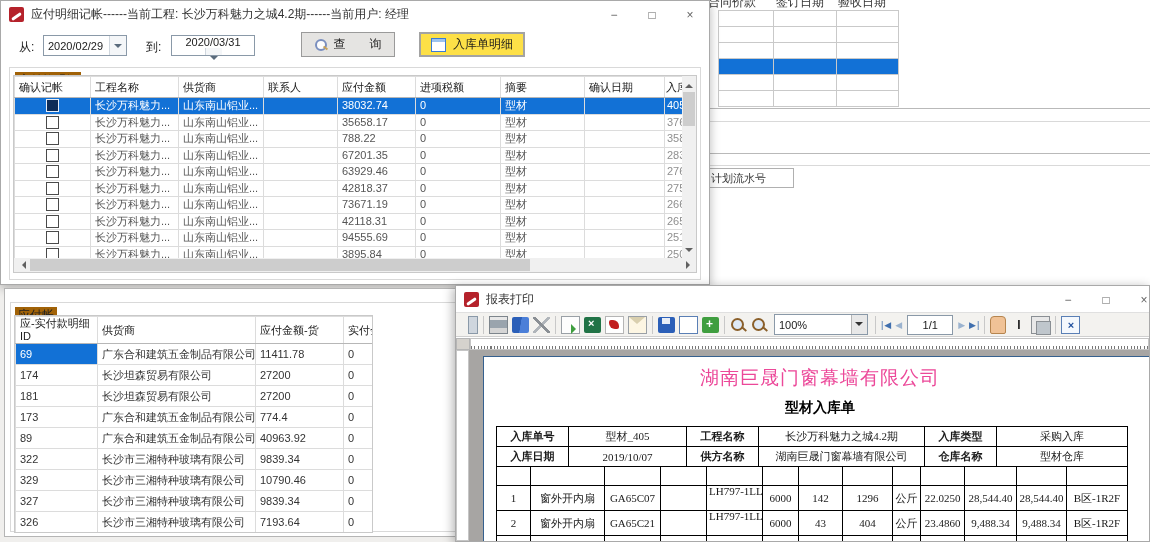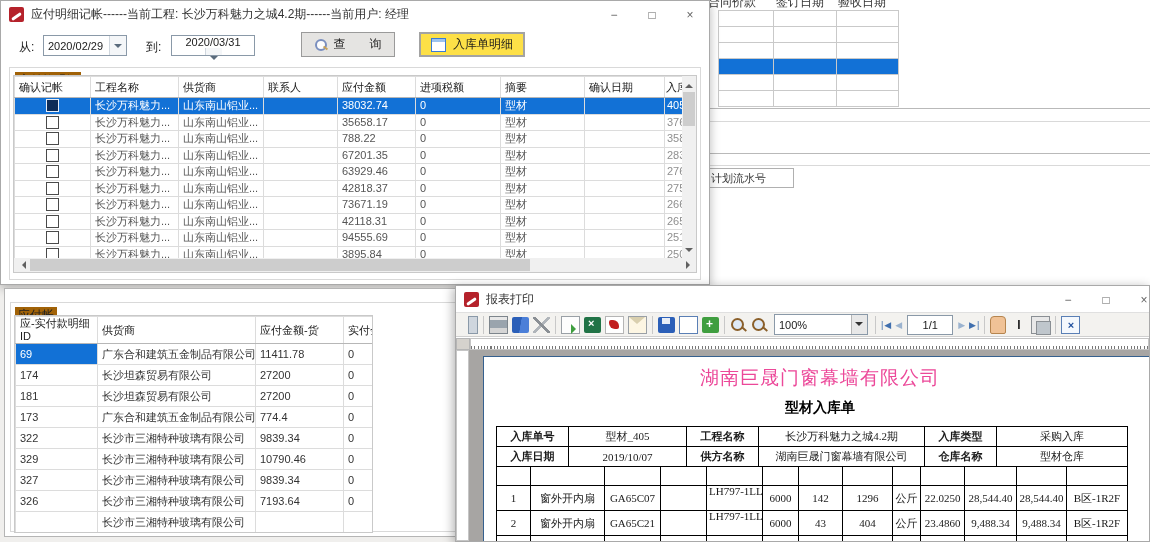--- a/index.html
+++ b/index.html
@@ -425,20 +425,27 @@
             <td>0</td>
           </tr>
             <tr>
             <td>173</td>
             <td>广东合和建筑五金制品有限公司</td>
             <td>774.4</td>
             <td>0</td>
             <td>0</td>
           </tr>
             <tr>
+            <td>89</td>
+            <td>广东合和建筑五金制品有限公司</td>
+            <td>40963.92</td>
+            <td>0</td>
+            <td>0</td>
+          </tr>
+            <tr>
             <td>322</td>
             <td>长沙市三湘特种玻璃有限公司</td>
             <td>9839.34</td>
             <td>0</td>
             <td>0</td>
           </tr>
             <tr>
             <td>329</td>
             <td>长沙市三湘特种玻璃有限公司</td>
             <td>10790.46</td>

